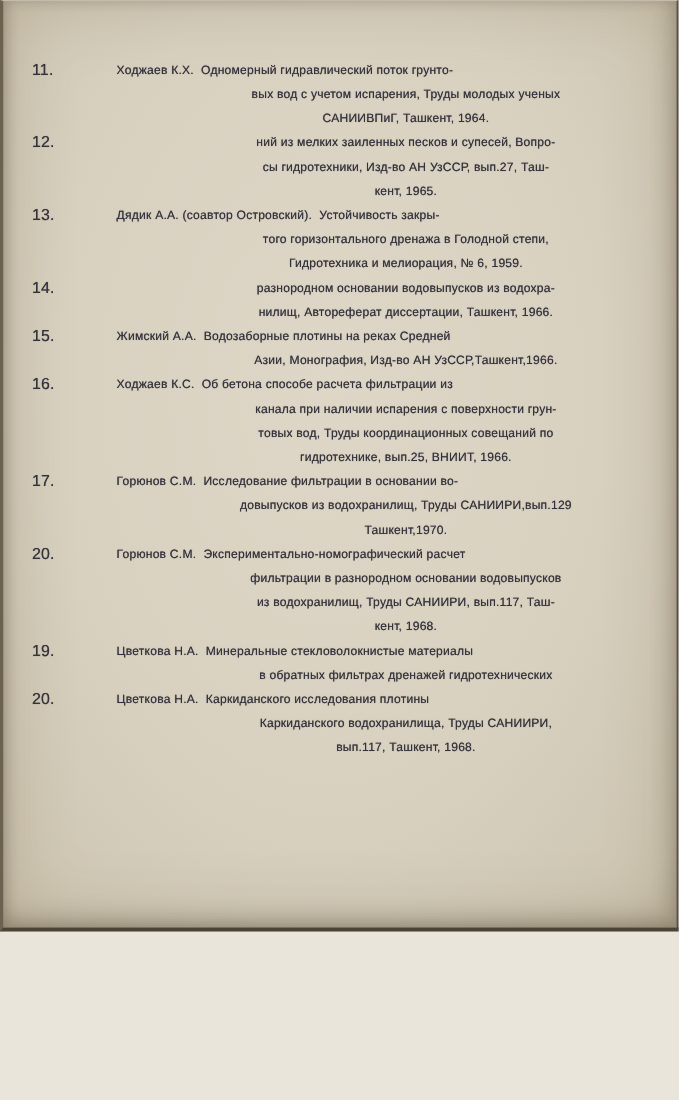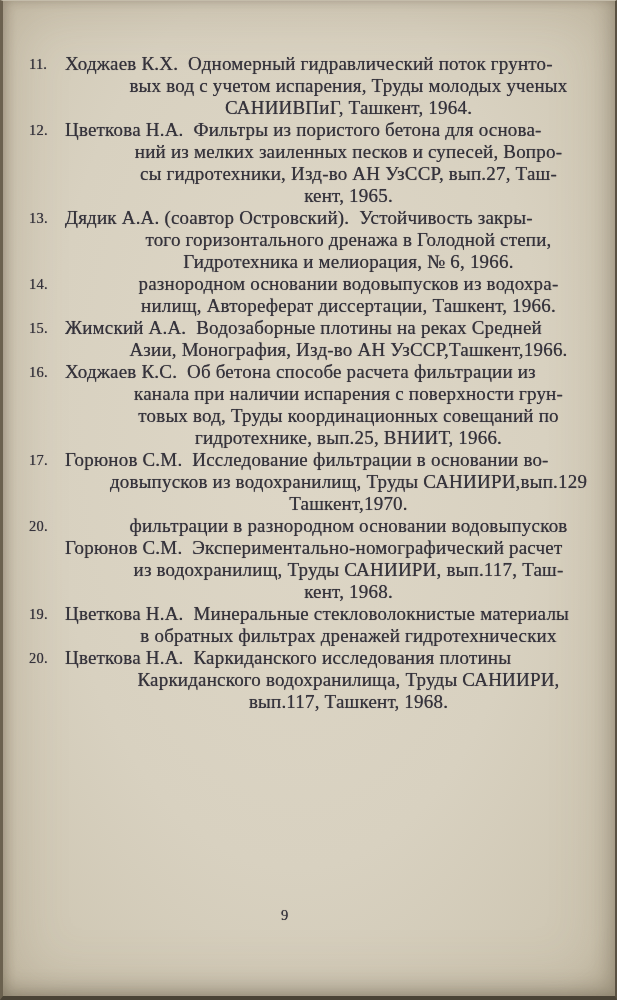--- a/index.html
+++ b/index.html
@@ -3,35 +3,35 @@
 <meta charset="utf-8">
 <style>
   html, body {
     margin: 0;
     padding: 0;
     background: #e9e5da;
   }
   .scan {
     position: relative;
     width: 617px;
-    height: 1000px;
+    height: 847px;
     margin: 0 auto;
     overflow: hidden;
     background:
       radial-gradient(ellipse at 48% 42%, #ded7c7 0%, #d8d1c0 55%, #cdc5b1 92%, #c3bba6 100%);
     box-shadow:
       inset 0 0 55px 12px rgba(120, 100, 70, 0.20),
       inset -5px -8px 18px rgba(70, 60, 45, 0.28),
       inset 4px 0 10px rgba(80, 70, 55, 0.22);
     border-left: 3px solid #6b614f;
     border-right: 2px solid #5a5142;
     border-bottom: 4px solid #4a4336;
     border-top: 1px solid #c4bcaa;
     box-sizing: border-box;
-    font-family: Liberation Serif, serif;
+    font-family: Liberation Sans, sans-serif;
     color: #35333b;
   }
   .content {
     position: absolute;
     left: 26px;
     top: 52px;
     right: 18px;
   }
   .entry {
     display: flex;
@@ -42,24 +42,25 @@
     font-size: 14.5px;
     line-height: 22px;
     letter-spacing: 0.2px;
     text-shadow: 0 0 0.7px rgba(45, 42, 55, 0.75);
   }
   .body {
     flex: 1 1 auto;
   }
   .line {
     white-space: pre;
-    font-size: 19px;
+    font-size: 11px;
     line-height: 22px;
     letter-spacing: 0.2px;
     text-shadow: 0 0 0.7px rgba(45, 42, 55, 0.75);
+    margin-left: 41px;
   }
   .line.cont {
     padding-left: 35px;
     text-align: center;
   }
   .page-number {
     position: absolute;
     left: 278px;
     top: 903px;
     font-size: 14.5px;
@@ -76,32 +77,31 @@
         <span class="num">11.</span>
         <div class="body">
           <div class="line">Ходжаев К.Х.  Одномерный гидравлический поток грунто-</div>
           <div class="line cont">вых вод с учетом испарения, Труды молодых ученых</div>
           <div class="line cont">САНИИВПиГ, Ташкент, 1964.</div>
         </div>
       </div>
       <div class="entry">
         <span class="num">12.</span>
         <div class="body">
-          <div class="line">Цветкова Н.А.  Фильтры из пористого бетона для основа-</div>
           <div class="line cont">ний из мелких заиленных песков и супесей, Вопро-</div>
           <div class="line cont">сы гидротехники, Изд-во АН УзССР, вып.27, Таш-</div>
           <div class="line cont">кент, 1965.</div>
         </div>
       </div>
       <div class="entry">
         <span class="num">13.</span>
         <div class="body">
           <div class="line">Дядик А.А. (соавтор Островский).  Устойчивость закры-</div>
           <div class="line cont">того горизонтального дренажа в Голодной степи,</div>
-          <div class="line cont">Гидротехника и мелиорация, № 6, 1966.</div>
+          <div class="line cont">Гидротехника и мелиорация, № 6, 1959.</div>
         </div>
       </div>
       <div class="entry">
         <span class="num">14.</span>
         <div class="body">
           <div class="line cont">разнородном основании водовыпусков из водохра-</div>
           <div class="line cont">нилищ, Автореферат диссертации, Ташкент, 1966.</div>
         </div>
       </div>
       <div class="entry">
@@ -124,22 +124,22 @@
         <span class="num">17.</span>
         <div class="body">
           <div class="line">Горюнов С.М.  Исследование фильтрации в основании во-</div>
           <div class="line cont">довыпусков из водохранилищ, Труды САНИИРИ,вып.129</div>
           <div class="line cont">Ташкент,1970.</div>
         </div>
       </div>
       <div class="entry">
         <span class="num">20.</span>
         <div class="body">
+          <div class="line">Горюнов С.М.  Экспериментально-номографический расчет</div>
           <div class="line cont">фильтрации в разнородном основании водовыпусков</div>
-          <div class="line">Горюнов С.М.  Экспериментально-номографический расчет</div>
           <div class="line cont">из водохранилищ, Труды САНИИРИ, вып.117, Таш-</div>
           <div class="line cont">кент, 1968.</div>
         </div>
       </div>
       <div class="entry">
         <span class="num">19.</span>
         <div class="body">
           <div class="line">Цветкова Н.А.  Минеральные стекловолокнистые материалы</div>
           <div class="line cont">в обратных фильтрах дренажей гидротехнических</div>
         </div>

